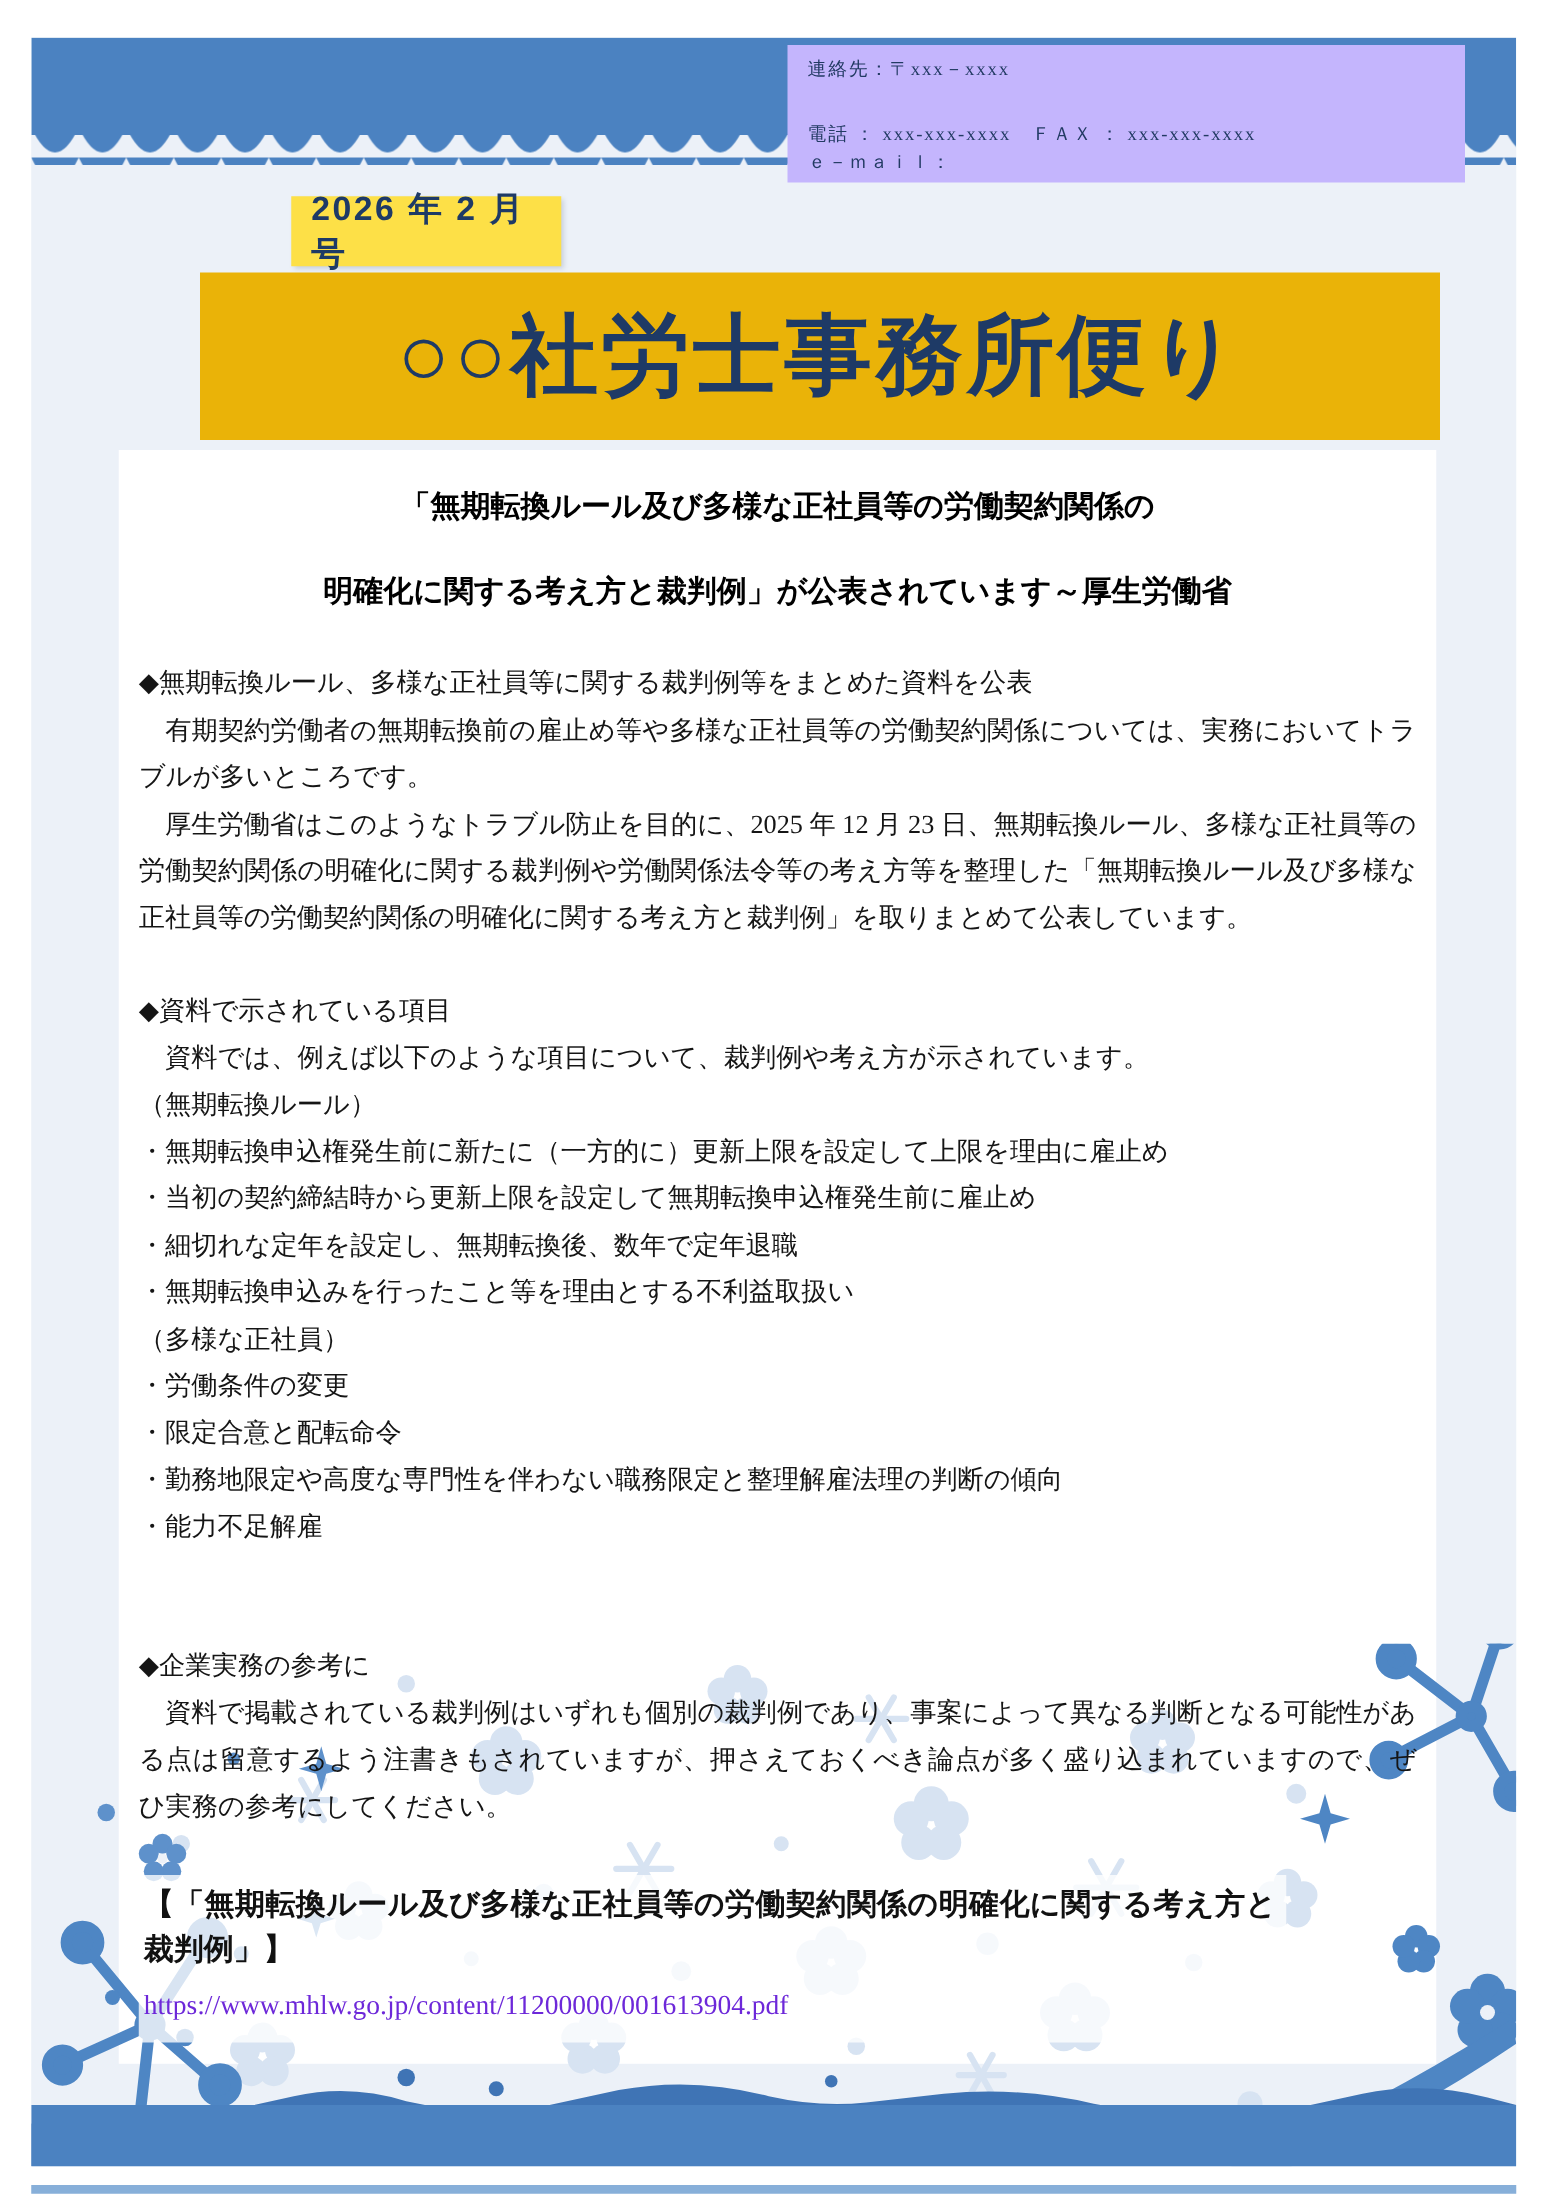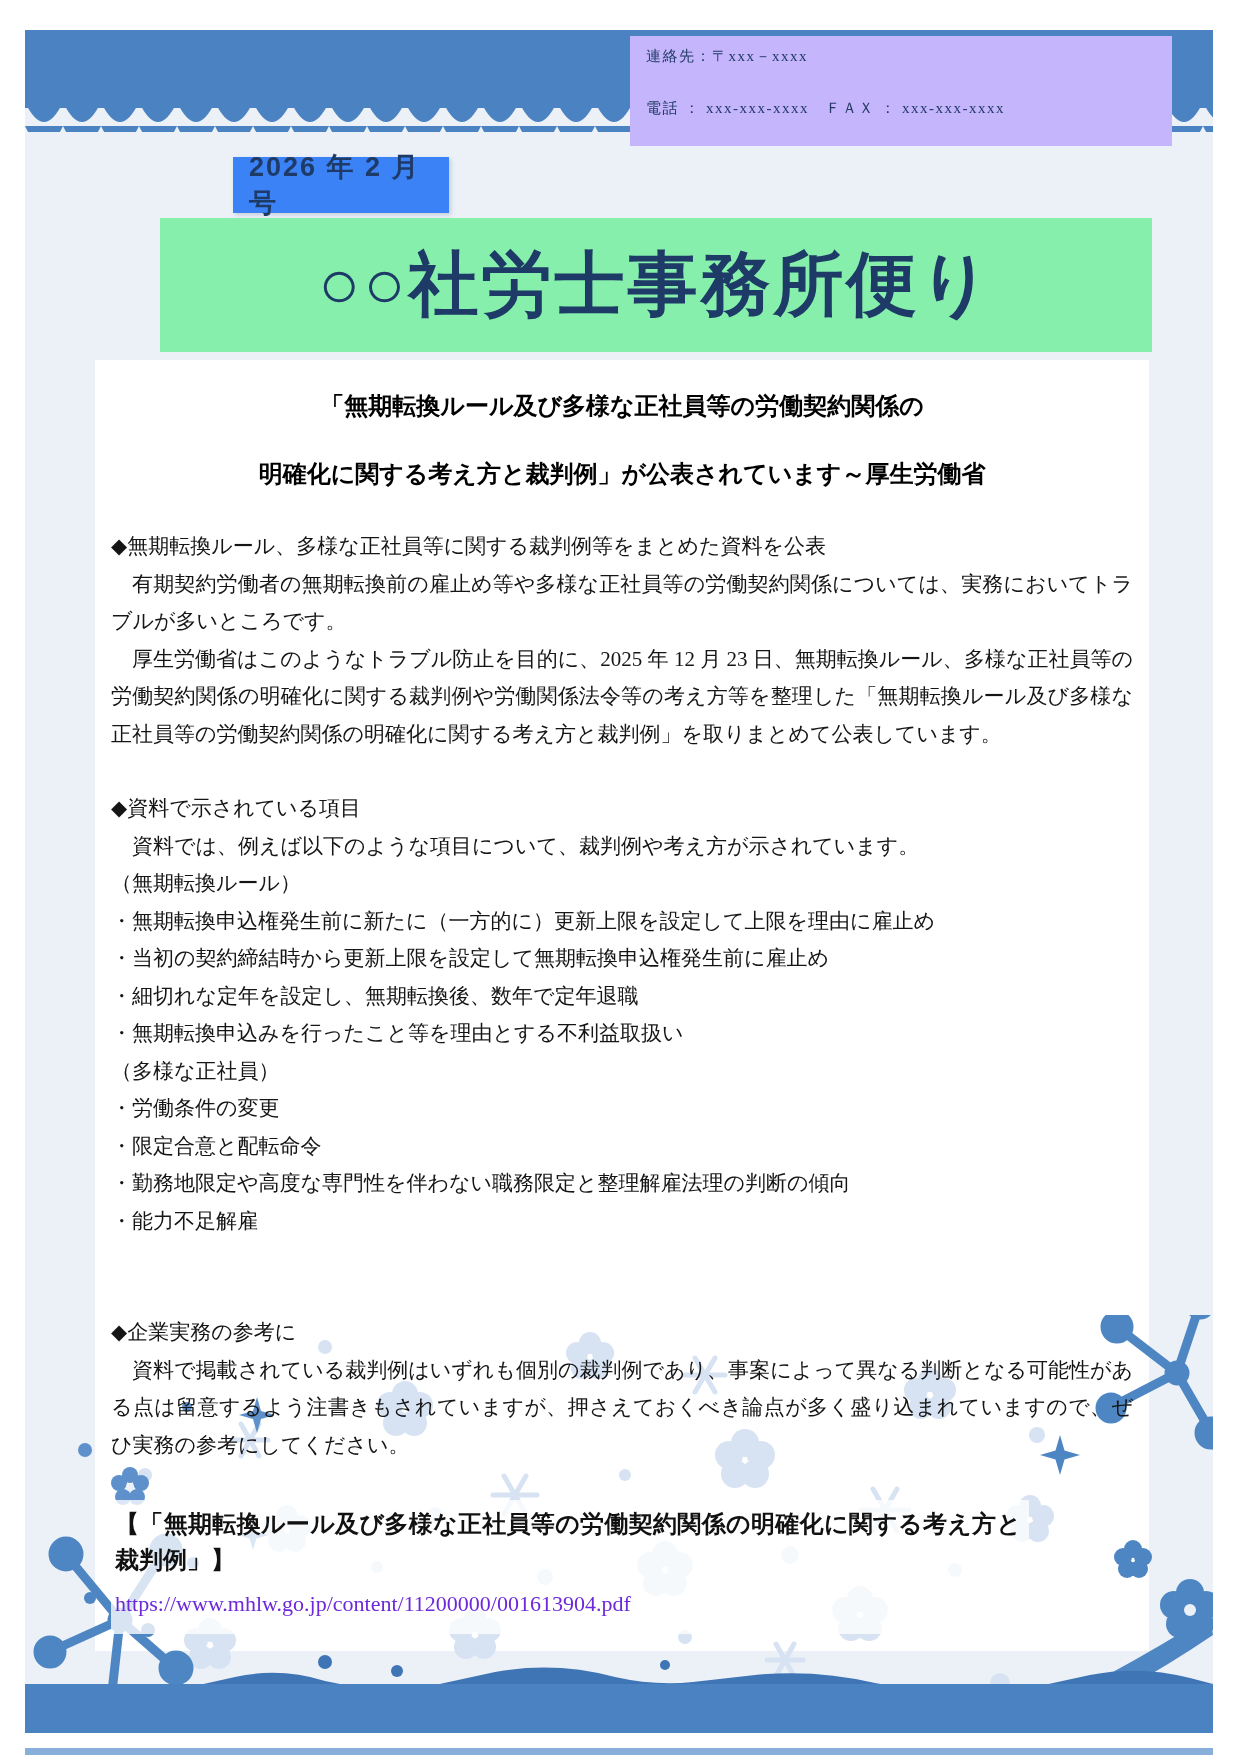--- a/index.html
+++ b/index.html
@@ -17,30 +17,30 @@
   .contact-box{
     position:absolute;left:605px;top:6px;width:542px;height:110px;background:#c4b5fd;
     box-sizing:border-box;padding:10px 0 0 16px;color:#223a63;font-size:15px;
     letter-spacing:1.5px;line-height:20px;
   }
   .contact-line1{margin-bottom:32px;}
   .contact-line2{margin-bottom:2px;}
 
   
   .date-badge{
-    position:absolute;left:208px;top:127px;width:216px;height:56px;background:#3b82f6;
+    position:absolute;left:208px;top:127px;width:216px;height:56px;background:#fde047;
     box-sizing:border-box;display:flex;align-items:center;padding-left:16px;
     font-family:"Liberation Sans","DejaVu Sans",sans-serif;font-weight:bold;
     font-size:27px;color:#1e3a66;letter-spacing:2px;
     box-shadow:2px 2px 4px rgba(110,125,150,.30);
   }
 
   
   .title-panel{
-    position:absolute;left:135px;top:188px;width:992px;height:134px;background:#86efac;
+    position:absolute;left:135px;top:188px;width:992px;height:134px;background:#eab308;
     display:flex;align-items:center;justify-content:center;
   }
   .title-text{
     font-weight:bold;font-size:70px;color:#1e3a66;letter-spacing:3px;white-space:nowrap;
   }
 
   
   .content-panel{position:absolute;left:70px;top:330px;width:1054px;height:1291px;background:#ffffff;}
   .content-inner{
     position:relative;z-index:3;box-sizing:border-box;padding:6px 16px 0 16px;
@@ -85,20 +85,21 @@
         </pattern>
       </defs>
       <rect x="0" y="0" width="1188" height="78" fill="#4b82c1"></rect>
       <rect x="0" y="78" width="1188" height="24" fill="url(#scallop)"></rect>
     </svg>
   </div>
 
   <div class="contact-box">
     <div class="contact-line1">連絡先：〒xxx－xxxx</div>
     <div class="contact-line2">電話 ： xxx-xxx-xxxx　ＦＡＸ ： xxx-xxx-xxxx</div>
+    <div class="contact-line3">ｅ－ｍａｉｌ：</div>
   </div>
 
   <div class="date-badge">
     <span>2026 年 2 月号</span>
   </div>
 
   <div class="title-panel">
     <span class="title-text">○○社労士事務所便り</span>
   </div>
 

